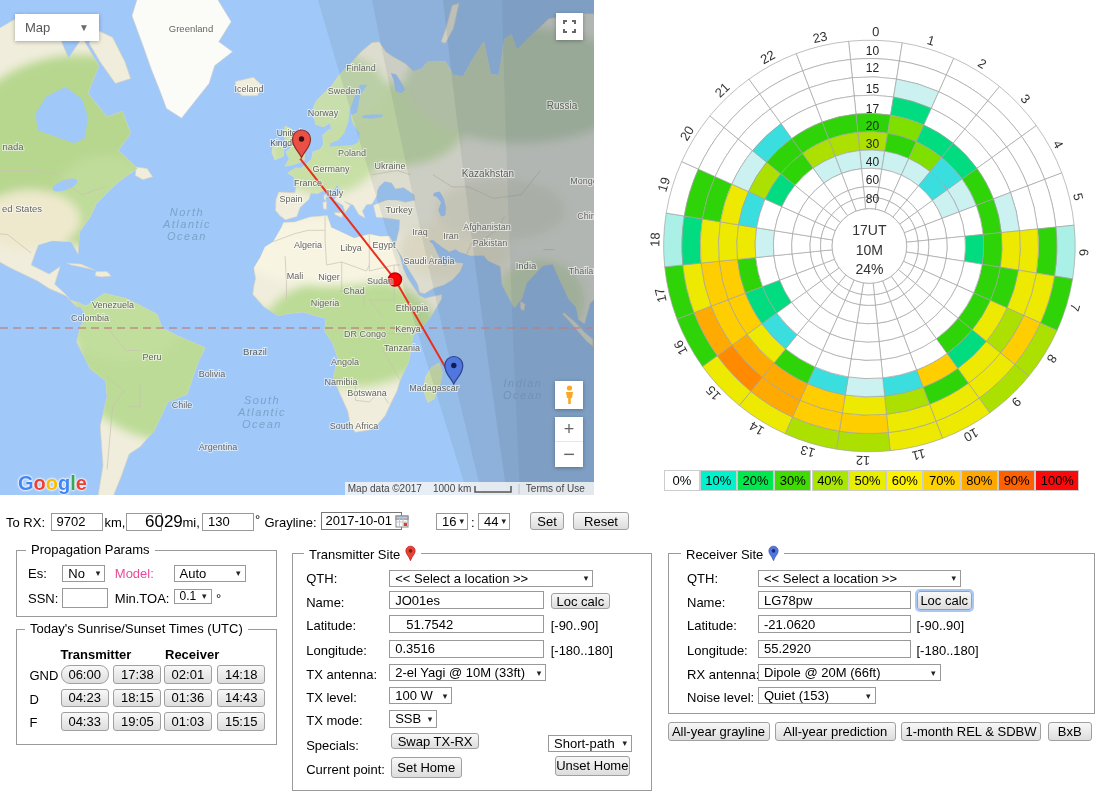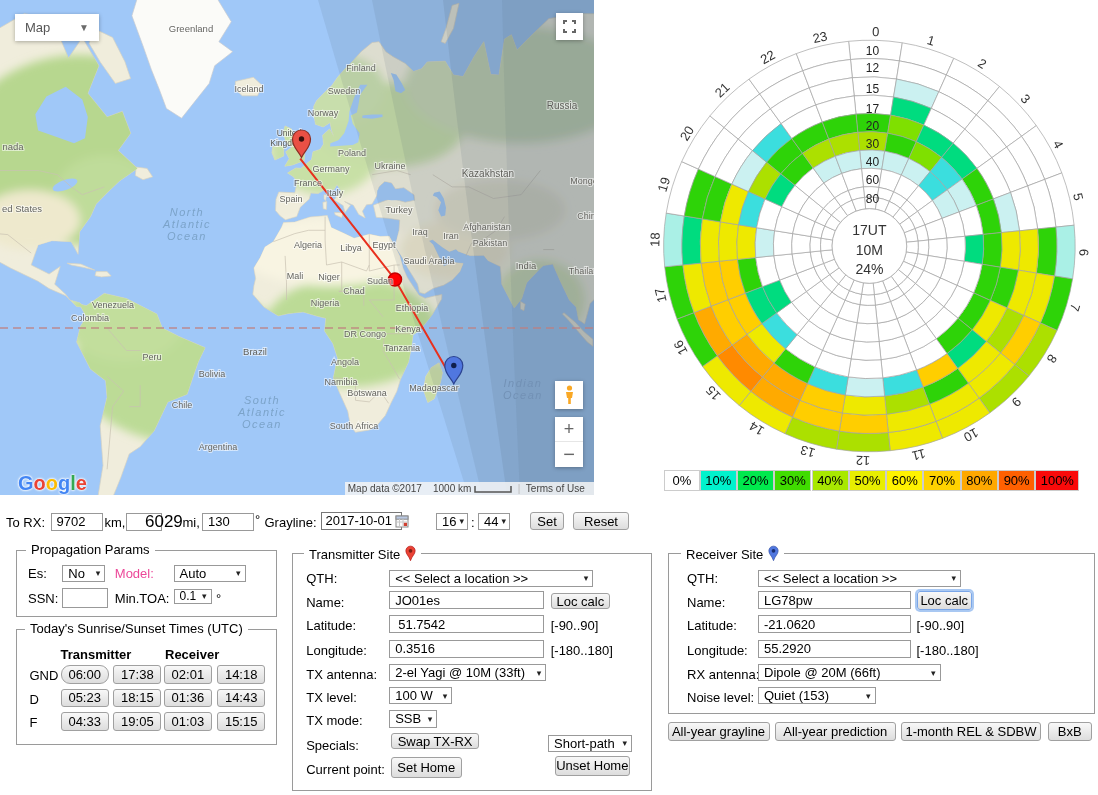--- a/index.html
+++ b/index.html
@@ -536,21 +536,21 @@
 <div class="fs" style="left:15.6px;top:629px;width:261.7px;height:116px;"></div>
 <div class="fslg" style="left:25px;top:621px;">Today's Sunrise/Sunset Times (UTC)</div>
 <div class="lb" style="left:60.5px;top:646.7px;font-size:13px;font-weight:bold;color:#000;">Transmitter</div>
 <div class="lb" style="left:165px;top:646.7px;font-size:13px;font-weight:bold;color:#000;">Receiver</div>
 <div class="lb" style="left:29.5px;top:668px;font-size:13px;font-weight:normal;color:#000;">GND</div>
 <div class="bt" style="left:60.7px;top:665px;width:48px;height:18.6px;font-size:13px;border-radius:9px;">06:00</div>
 <div class="bt" style="left:113.4px;top:665px;width:48px;height:18.6px;font-size:13px;">17:38</div>
 <div class="bt" style="left:163.9px;top:665px;width:48px;height:18.6px;font-size:13px;">02:01</div>
 <div class="bt" style="left:217.2px;top:665px;width:48px;height:18.6px;font-size:13px;">14:18</div>
 <div class="lb" style="left:29.5px;top:691.5px;font-size:13px;font-weight:normal;color:#000;">D</div>
-<div class="bt" style="left:60.7px;top:688.5px;width:48px;height:18.6px;font-size:13px;">05:23</div>
+<div class="bt" style="left:60.7px;top:688.5px;width:48px;height:18.6px;font-size:13px;">04:23</div>
 <div class="bt" style="left:113.4px;top:688.5px;width:48px;height:18.6px;font-size:13px;">18:15</div>
 <div class="bt" style="left:163.9px;top:688.5px;width:48px;height:18.6px;font-size:13px;">01:36</div>
 <div class="bt" style="left:217.2px;top:688.5px;width:48px;height:18.6px;font-size:13px;">14:43</div>
 <div class="lb" style="left:29.5px;top:715.3px;font-size:13px;font-weight:normal;color:#000;">F</div>
 <div class="bt" style="left:60.7px;top:712.3px;width:48px;height:18.6px;font-size:13px;">04:33</div>
 <div class="bt" style="left:113.4px;top:712.3px;width:48px;height:18.6px;font-size:13px;">19:05</div>
 <div class="bt" style="left:163.9px;top:712.3px;width:48px;height:18.6px;font-size:13px;">01:03</div>
 <div class="bt" style="left:217.2px;top:712.3px;width:48px;height:18.6px;font-size:13px;">15:15</div>
 <div class="fs" style="left:291.8px;top:553px;width:360.4px;height:238px;"></div>
 <div class="fslg" style="left:304px;top:545px;">Transmitter Site<svg width="11" height="17" viewBox="0 0 13 19" style="vertical-align:-3px;margin-left:5px">
@@ -559,21 +559,21 @@
     </svg></div>
 <div class="lb" style="left:306.2px;top:571px;font-size:13px;font-weight:normal;color:#000;">QTH:</div>
 <div class="se" style="left:389.2px;top:570px;width:204px;height:16.5px;font-size:13px;">
     <span>&lt;&lt; Select a location &gt;&gt;</span>
     <span class="ar">▾</span>
   </div>
 <div class="lb" style="left:306.2px;top:594.5px;font-size:13px;font-weight:normal;color:#000;">Name:</div>
 <div class="in" style="left:389.2px;top:591.2px;width:155px;height:17.8px;font-size:13px;padding-left:5px;">JO01es</div>
 <div class="bt" style="left:550.7px;top:592.9px;width:59.4px;height:16.5px;font-size:13px;">Loc calc</div>
 <div class="lb" style="left:306.2px;top:618px;font-size:13px;font-weight:normal;color:#000;">Latitude:</div>
-<div class="in" style="left:389.2px;top:615px;width:155px;height:18px;font-size:13px;padding-left:8px;">51.7542</div>
+<div class="in" style="left:389.2px;top:615px;width:155px;height:18px;font-size:13px;padding-left:16px;">51.7542</div>
 <div class="lb" style="left:550.7px;top:618px;font-size:13px;font-weight:normal;color:#000;">[-90..90]</div>
 <div class="lb" style="left:306.2px;top:642.5px;font-size:13px;font-weight:normal;color:#000;">Longitude:</div>
 <div class="in" style="left:389.2px;top:639.5px;width:155px;height:18.1px;font-size:13px;padding-left:5px;">0.3516</div>
 <div class="lb" style="left:550.7px;top:642.5px;font-size:13px;font-weight:normal;color:#000;">[-180..180]</div>
 <div class="lb" style="left:306.2px;top:666.5px;font-size:13px;font-weight:normal;color:#000;">TX antenna:</div>
 <div class="se" style="left:389.2px;top:664px;width:157px;height:17.4px;font-size:13px;">
     <span>2-el Yagi @ 10M (33ft)</span>
     <span class="ar">▾</span>
   </div>
 <div class="lb" style="left:306.2px;top:690px;font-size:13px;font-weight:normal;color:#000;">TX level:</div>

